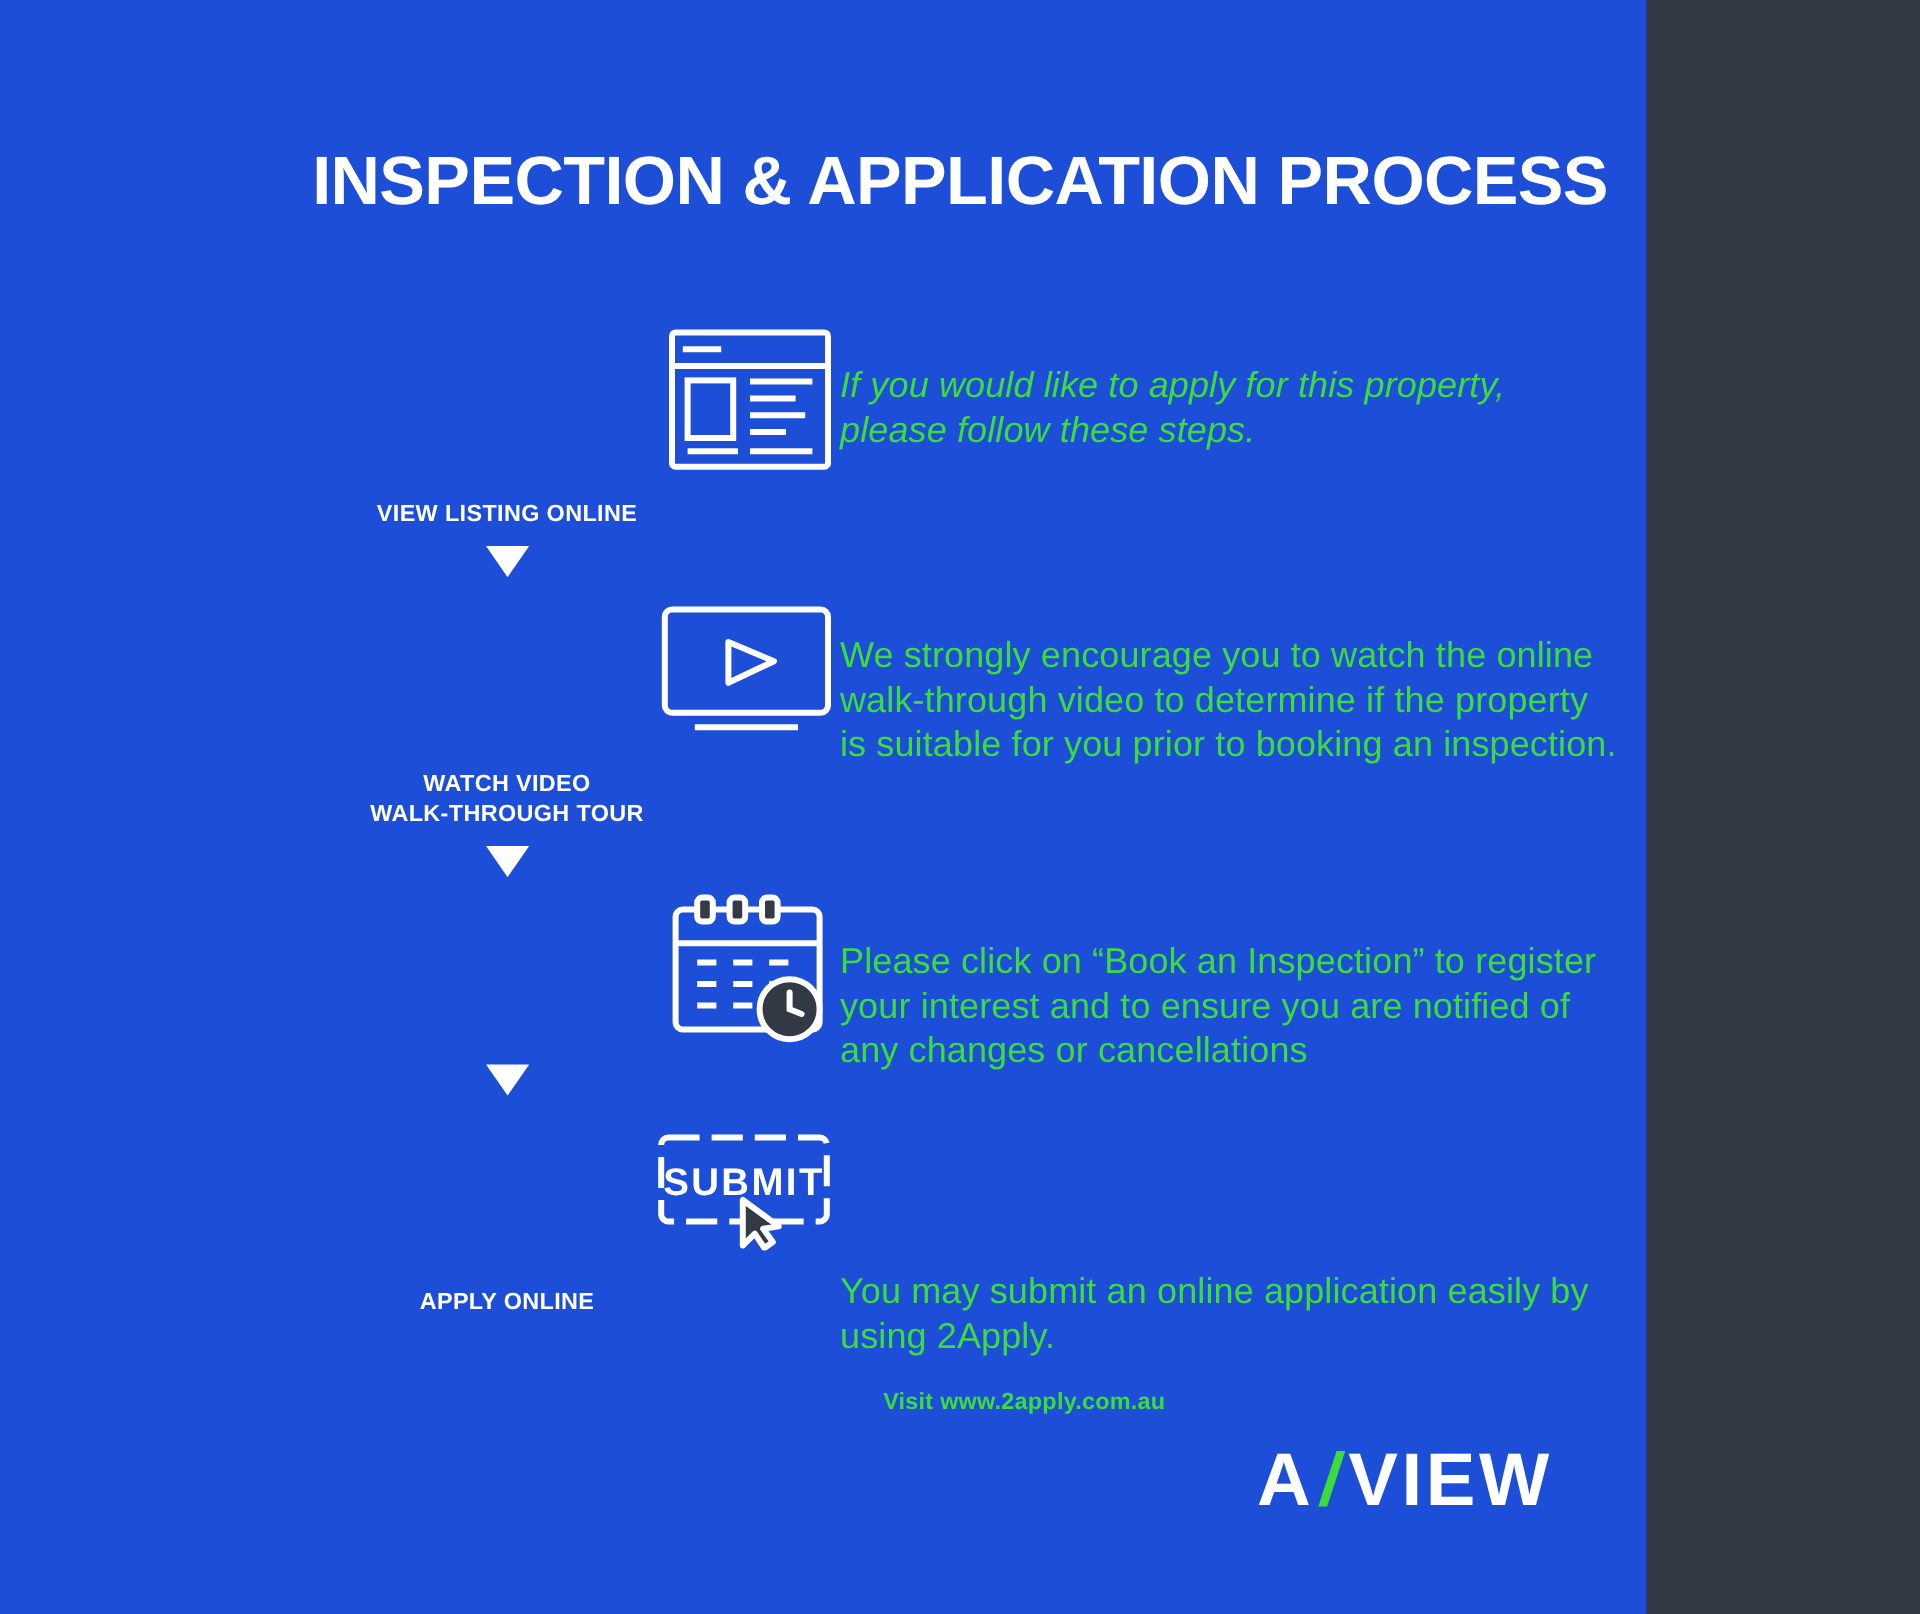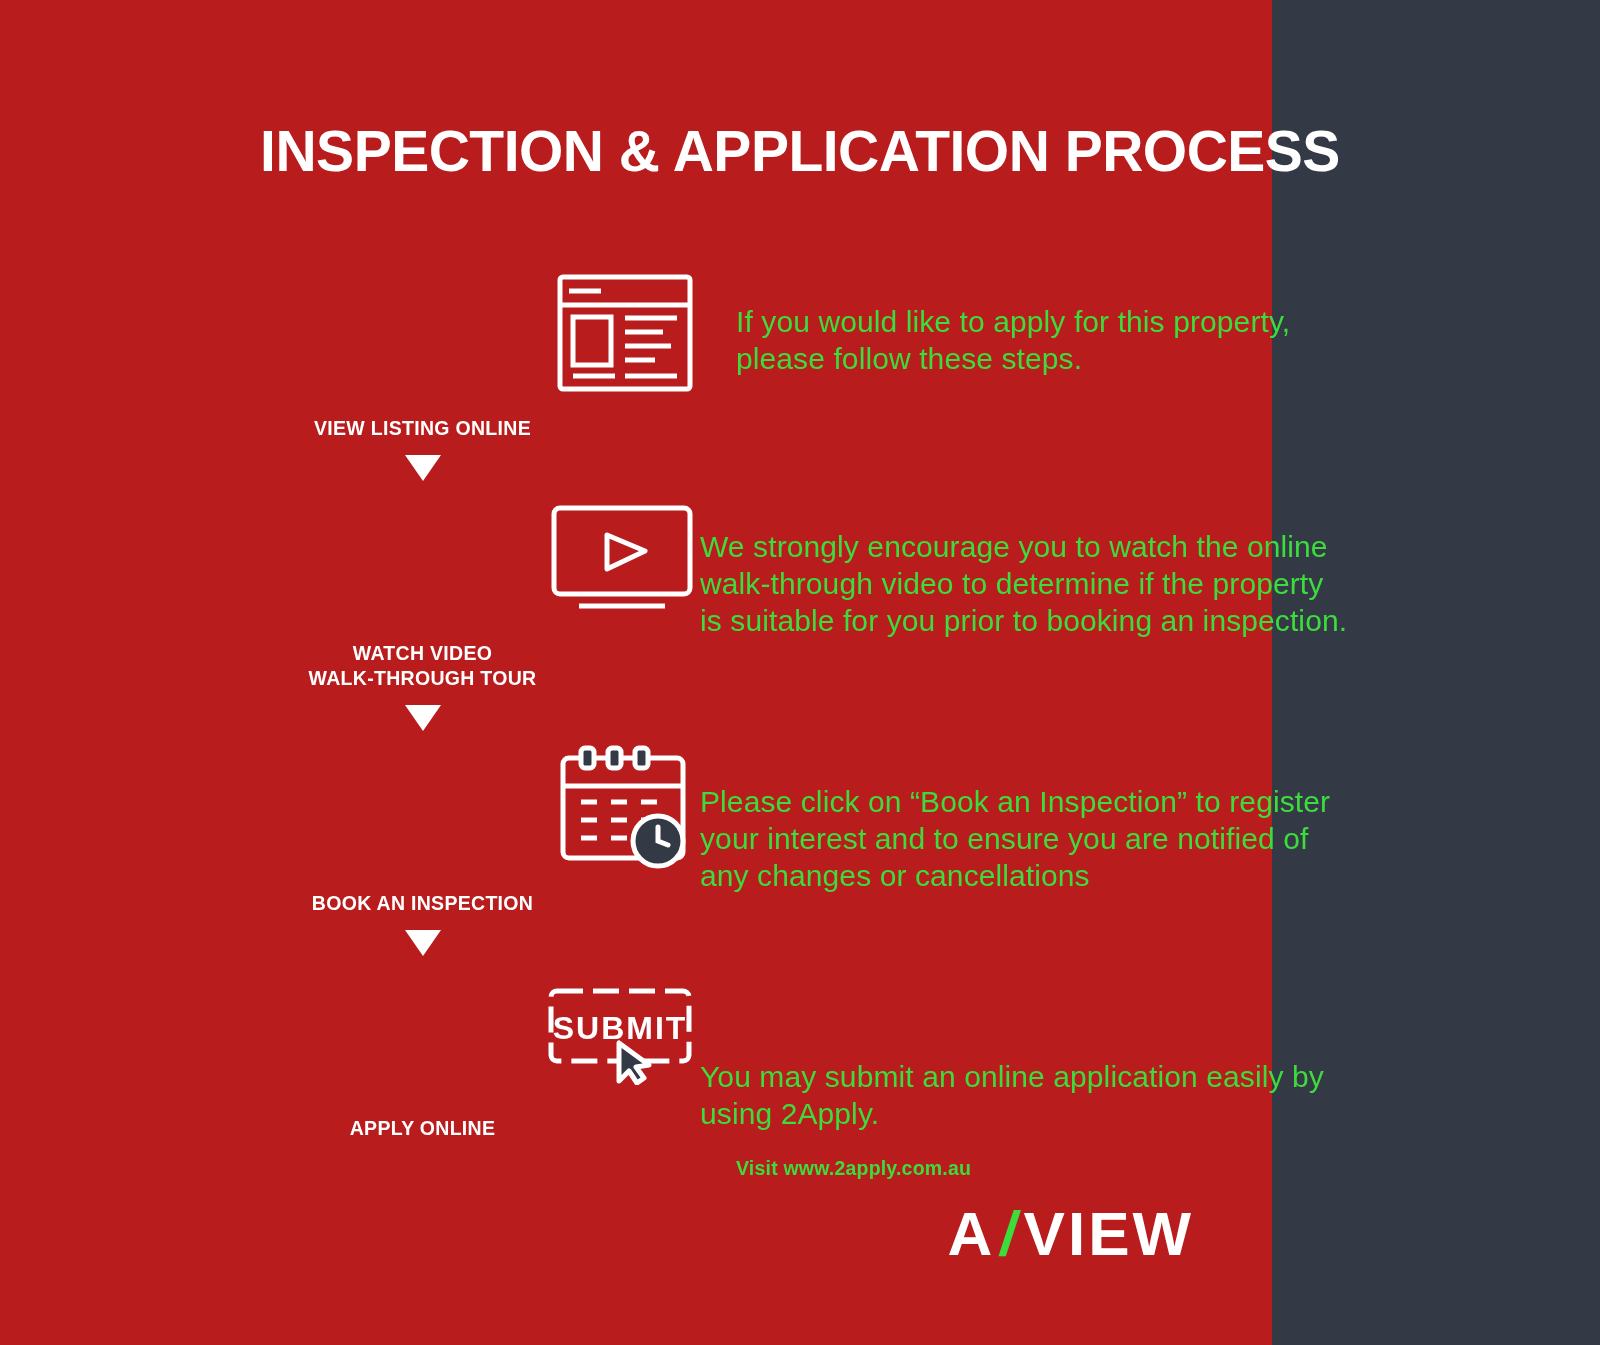--- a/index.html
+++ b/index.html
@@ -8,23 +8,23 @@
   }
   body {
     width: 1600px;
     height: 1345px;
     background: #343a45;
     font-family: "Liberation Sans", sans-serif;
     overflow: hidden;
   }
   .page {
     position: relative;
-    width: 1272px;
+    width: 1372px;
     height: 1345px;
-    background: #b91c1c;
+    background: #1d4ed8;
   }
   .title {
     position: absolute;
     left: 0;
     top: 118px;
     width: 1600px;
     text-align: center;
     color: #ffffff;
     font-size: 57px;
     font-weight: bold;
@@ -76,21 +76,21 @@
   
   .copy {
     position: absolute;
     color: #3ddc3d;
     font-family: "Liberation Sans", sans-serif;
     font-size: 30px;
     line-height: 37px;
     letter-spacing: 0.1px;
     white-space: pre-line;
   }
-  #copy1 { left: 736px; top: 303px; width: 790px; }
+  #copy1 { left: 700px; top: 303px; width: 790px; font-style: italic; }
   #copy2 { left: 700px; top: 528px; width: 790px; }
   #copy3 { left: 700px; top: 783px; width: 790px; }
   #copy4 { left: 700px; top: 1058px; width: 760px; }
   .visit {
     position: absolute;
     left: 700px;
     top: 1157px;
     color: #3ddc3d;
     font-size: 19.5px;
     font-weight: bold;
@@ -177,21 +177,20 @@
           <line x1="86" y1="60" x2="102" y2="60"></line>
           <line x1="26" y1="78" x2="42" y2="78"></line>
           <line x1="56" y1="78" x2="72" y2="78"></line>
           <line x1="86" y1="78" x2="102" y2="78"></line>
           <line x1="26" y1="96" x2="42" y2="96"></line>
           <line x1="56" y1="96" x2="72" y2="96"></line>
           <circle cx="103" cy="99" r="25" fill="#343a45"></circle>
           <polyline points="103,85 103,99 113,103" stroke-linecap="round"></polyline>
         </svg>
       </div>
-      <div class="step-label">BOOK AN INSPECTION</div>
       <div class="arrow">
           <div class="tri"></div>
         </div>
     </div>
 
     <div class="step">
       <div class="icon-wrap">
         <svg width="150" height="104" viewBox="0 0 150 104" fill="none" stroke="#ffffff" stroke-width="5">
           <rect x="6" y="10" width="138" height="70" rx="6" stroke-dasharray="26 10"></rect>
           <text x="75" y="58" fill="#ffffff" stroke="none" font-size="32" font-weight="bold" font-family="Liberation Sans, sans-serif" text-anchor="middle" letter-spacing="2">SUBMIT</text>

